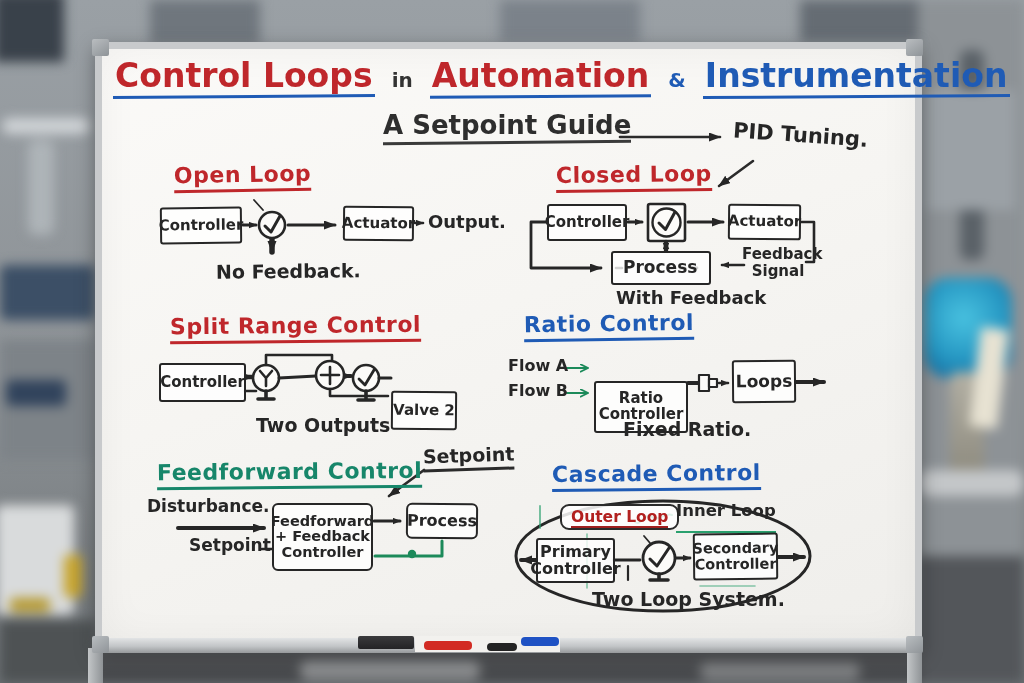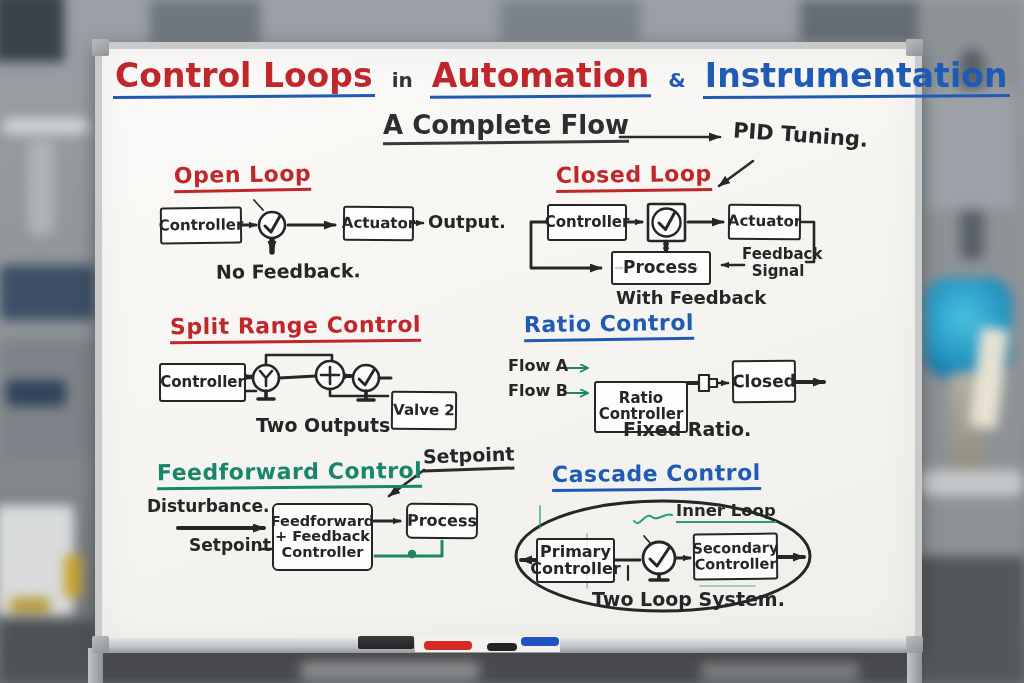--- a/index.html
+++ b/index.html
@@ -52,21 +52,21 @@
   .txt{position:absolute;z-index:4;color:#262626;white-space:nowrap;}
   .box{position:absolute;z-index:4;display:flex;flex-direction:column;align-items:center;justify-content:center;
        border:2.5px solid #262626;border-radius:3px;background:rgba(255,255,255,.8);
        color:#262626;font-weight:bold;text-align:center;line-height:1.05;box-sizing:border-box;}
   .hd{font-weight:bold;font-size:22px;letter-spacing:.5px;position:absolute;z-index:4;white-space:nowrap;}
   .hd.red{color:#bf272b;border-bottom:3px solid #bf272b;padding-bottom:2px;}
   .hd.blue{color:#1f5bb5;border-bottom:3px solid #1f5bb5;padding-bottom:2px;}
   .hd.green{color:#17866a;border-bottom:3px solid #17866a;padding-bottom:2px;}
   .cap{font-weight:bold;font-size:19px;}
   .u-ink{border-bottom:3px solid #2b2b2b;padding-bottom:2px;}
-  .u-grn{border-bottom:2.5px solid #2aa06e;padding-bottom:1px;}
+  .u-grn{border-bottom:2.5px solid #2aa06e;padding-bottom:11px;}
   #title-row{position:absolute;left:108px;top:56px;width:800px;z-index:4;text-align:right;white-space:nowrap;}
   #title-row .w{display:inline-block;font-weight:bold;font-size:33px;position:relative;margin:0 7px;}
   #title-row .ub::after{content:"";position:absolute;left:-2px;right:-2px;bottom:-3px;height:3px;background:#1f5bb5;transform:rotate(-.4deg);}
   .t-red{color:#bf272b;} .t-blue{color:#1f5bb5;} .t-ink{color:#333;}
   .small-w{font-size:20px !important;}
   #subtitle{position:absolute;left:383px;top:110px;font-size:26px;font-weight:bold;color:#2e2e2e;z-index:4;}
   #subtitle::after{content:"";position:absolute;left:0;right:0;bottom:-4px;height:3px;background:#3a3a3a;transform:rotate(-.6deg);}
   #pid-note{position:absolute;left:733px;top:123px;font-size:21px;font-weight:bold;color:#262626;z-index:4;transform:rotate(4deg);}
   .outer-box{position:absolute;left:560px;top:504px;z-index:4;border:2.5px solid #2b2b2b;border-radius:9px;
      padding:1px 9px 2px;background:rgba(255,255,255,.85);}
@@ -209,21 +209,21 @@
     </g>
   </svg>
 
   <div id="title-row">
     <span class="w t-red ub">Control Loops</span>
     <span class="w t-ink small-w">in</span>
     <span class="w t-red ub">Automation</span>
     <span class="w t-blue small-w">&amp;</span>
     <span class="w t-blue ub">Instrumentation</span>
   </div>
-  <div id="subtitle">A Complete Flow</div>
+  <div id="subtitle">A Setpoint Guide</div>
   <div id="pid-note">PID Tuning.</div>
 
   <div class="hd red" style="left:174px;top:162px;transform:rotate(-1deg);">Open Loop</div>
   <div class="box" style="left:160px;top:207px;width:82px;height:37px;font-size:15px;transform:rotate(-.6deg);">Controller</div>
   <div class="box" style="left:343px;top:206px;width:71px;height:35px;font-size:15px;transform:rotate(.5deg);">Actuator</div>
   <div class="txt" style="left:428px;top:211px;font-size:18px;font-weight:bold;">Output.</div>
   <div class="txt cap" style="left:216px;top:260px;transform:rotate(-.6deg);">No Feedback.</div>
 
   <div class="hd red" style="left:556px;top:162px;transform:rotate(-.8deg);">Closed Loop</div>
   <div class="box" style="left:547px;top:204px;width:80px;height:37px;font-size:15px;">Controller</div>
@@ -240,35 +240,38 @@
   <div class="box" style="left:391px;top:363px;width:66px;height:39px;font-size:15px;transform:rotate(.5deg);margin-top:28px;">Valve 2</div>
   <div class="txt cap" style="left:256px;top:414px;">Two Outputs</div>
 
   <div class="hd blue" style="left:524px;top:311px;transform:rotate(-.8deg);">Ratio Control</div>
   <div class="txt" style="left:508px;top:356px;font-size:16px;font-weight:bold;">Flow A</div>
   <div class="txt" style="left:508px;top:381px;font-size:16px;font-weight:bold;">Flow B</div>
   <div class="box" style="left:594px;top:357px;width:94px;height:52px;font-size:15px;margin-top:24px;">
     <span>Ratio</span>
     <span>Controller</span>
   </div>
-  <div class="box" style="left:732px;top:360px;width:64px;height:43px;font-size:17px;transform:rotate(-.5deg);">Closed</div>
+  <div class="box" style="left:732px;top:360px;width:64px;height:43px;font-size:17px;transform:rotate(-.5deg);">Loops</div>
   <div class="txt cap" style="left:587px;top:418px;margin-left:36px;">Fixed Ratio.</div>
 
   <div class="hd green" style="left:157px;top:459px;transform:rotate(-.5deg);">Feedforward Control</div>
   <div class="txt u-ink" style="left:423px;top:444px;font-size:19px;font-weight:bold;transform:rotate(-2deg);">Setpoint</div>
   <div class="txt" style="left:147px;top:496px;font-size:17px;font-weight:bold;">Disturbance.</div>
   <div class="txt" style="left:189px;top:535px;font-size:17px;font-weight:bold;">Setpoint</div>
   <div class="box" style="left:272px;top:503px;width:101px;height:68px;font-size:14.5px;border-radius:6px;">
     <span>Feedforward</span>
     <span>+ Feedback</span>
     <span>Controller</span>
   </div>
   <div class="box" style="left:406px;top:503px;width:72px;height:36px;font-size:16px;border-radius:6px;transform:rotate(.5deg);">Process</div>
 
   <div class="hd blue" style="left:552px;top:461px;transform:rotate(-.6deg);">Cascade Control</div>
+  <div class="outer-box">
+    <span>Outer Loop</span>
+  </div>
   <div class="txt u-grn" style="left:676px;top:501px;font-size:16.5px;font-weight:bold;">Inner Loop</div>
   <div class="box" style="left:536px;top:538px;width:79px;height:45px;font-size:16px;">
     <span>Primary</span>
     <span>Controller</span>
   </div>
   <div class="box" style="left:693px;top:533px;width:85px;height:47px;font-size:14.5px;transform:rotate(-.6deg);">
     <span>Secondary</span>
     <span>Controller</span>
   </div>
   <div class="txt cap" style="left:592px;top:588px;">Two Loop System.</div>

